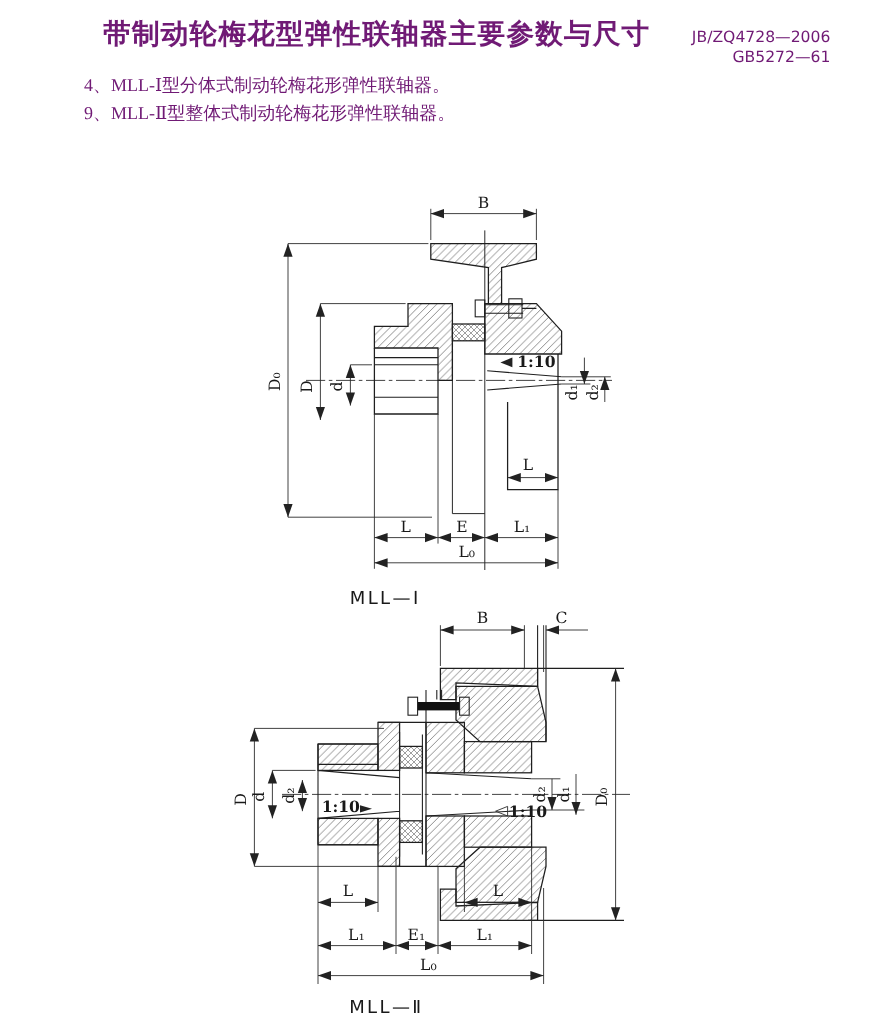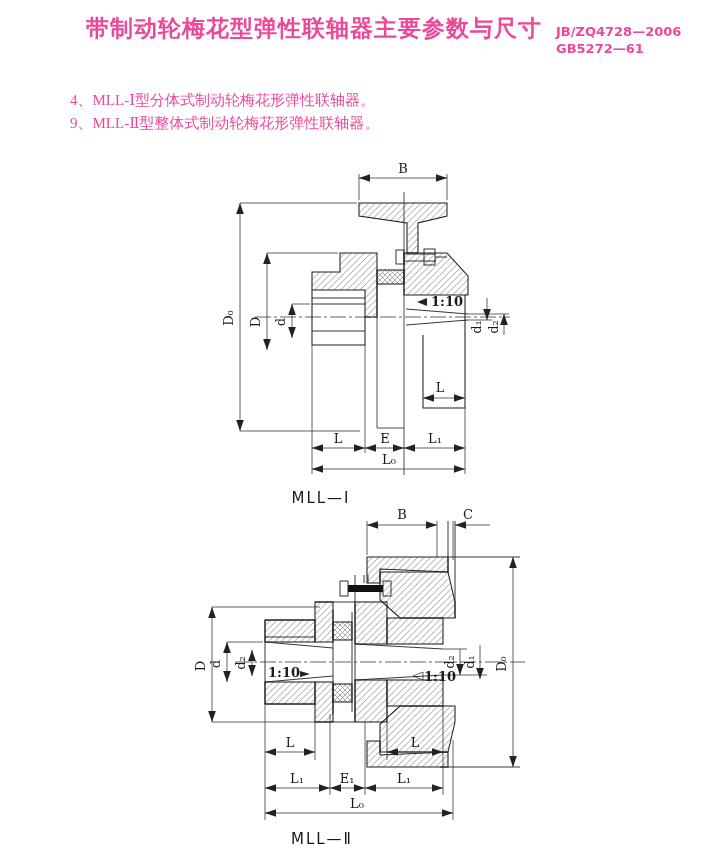--- a/index.html
+++ b/index.html
@@ -2,39 +2,37 @@
 <html><head>
 <meta charset="utf-8">
 <style>
   html,body{margin:0;padding:0;background:#e8e8e8;}
   .page{
     position:relative;
     width:725px;height:855px;
     background:#ffffff;
     overflow:hidden;
     font-family:"Liberation Sans", sans-serif;
-    color:#ec4899;
+    color:#701a75;
   }
   .title{
     position:absolute;left:86px;top:13px;
     font-size:23px;font-weight:bold;letter-spacing:1px;
     white-space:nowrap;
     font-family:"Liberation Sans","DejaVu Sans",sans-serif;
   }
   .standards{
     position:absolute;left:556px;top:23px;width:136px;
-    text-align:left;font-size:13px;line-height:17px;
+    text-align:right;font-size:13px;line-height:17px;
     font-family:"DejaVu Sans",sans-serif;
-    font-weight:bold;
   }
   .notes{
     position:absolute;left:70px;top:61px;
     font-size:15px;line-height:23px;
     font-family:"Liberation Serif","DejaVu Serif",serif;
-    margin-top:28px;
   }
   svg{position:absolute;left:0;top:0;}
   svg text{
     font-family:"DejaVu Serif",serif;
     font-size:13px;fill:#191919;
   }
   svg text.cap{
     font-family:"DejaVu Sans",sans-serif;
     font-size:15px;letter-spacing:2px;
   }

